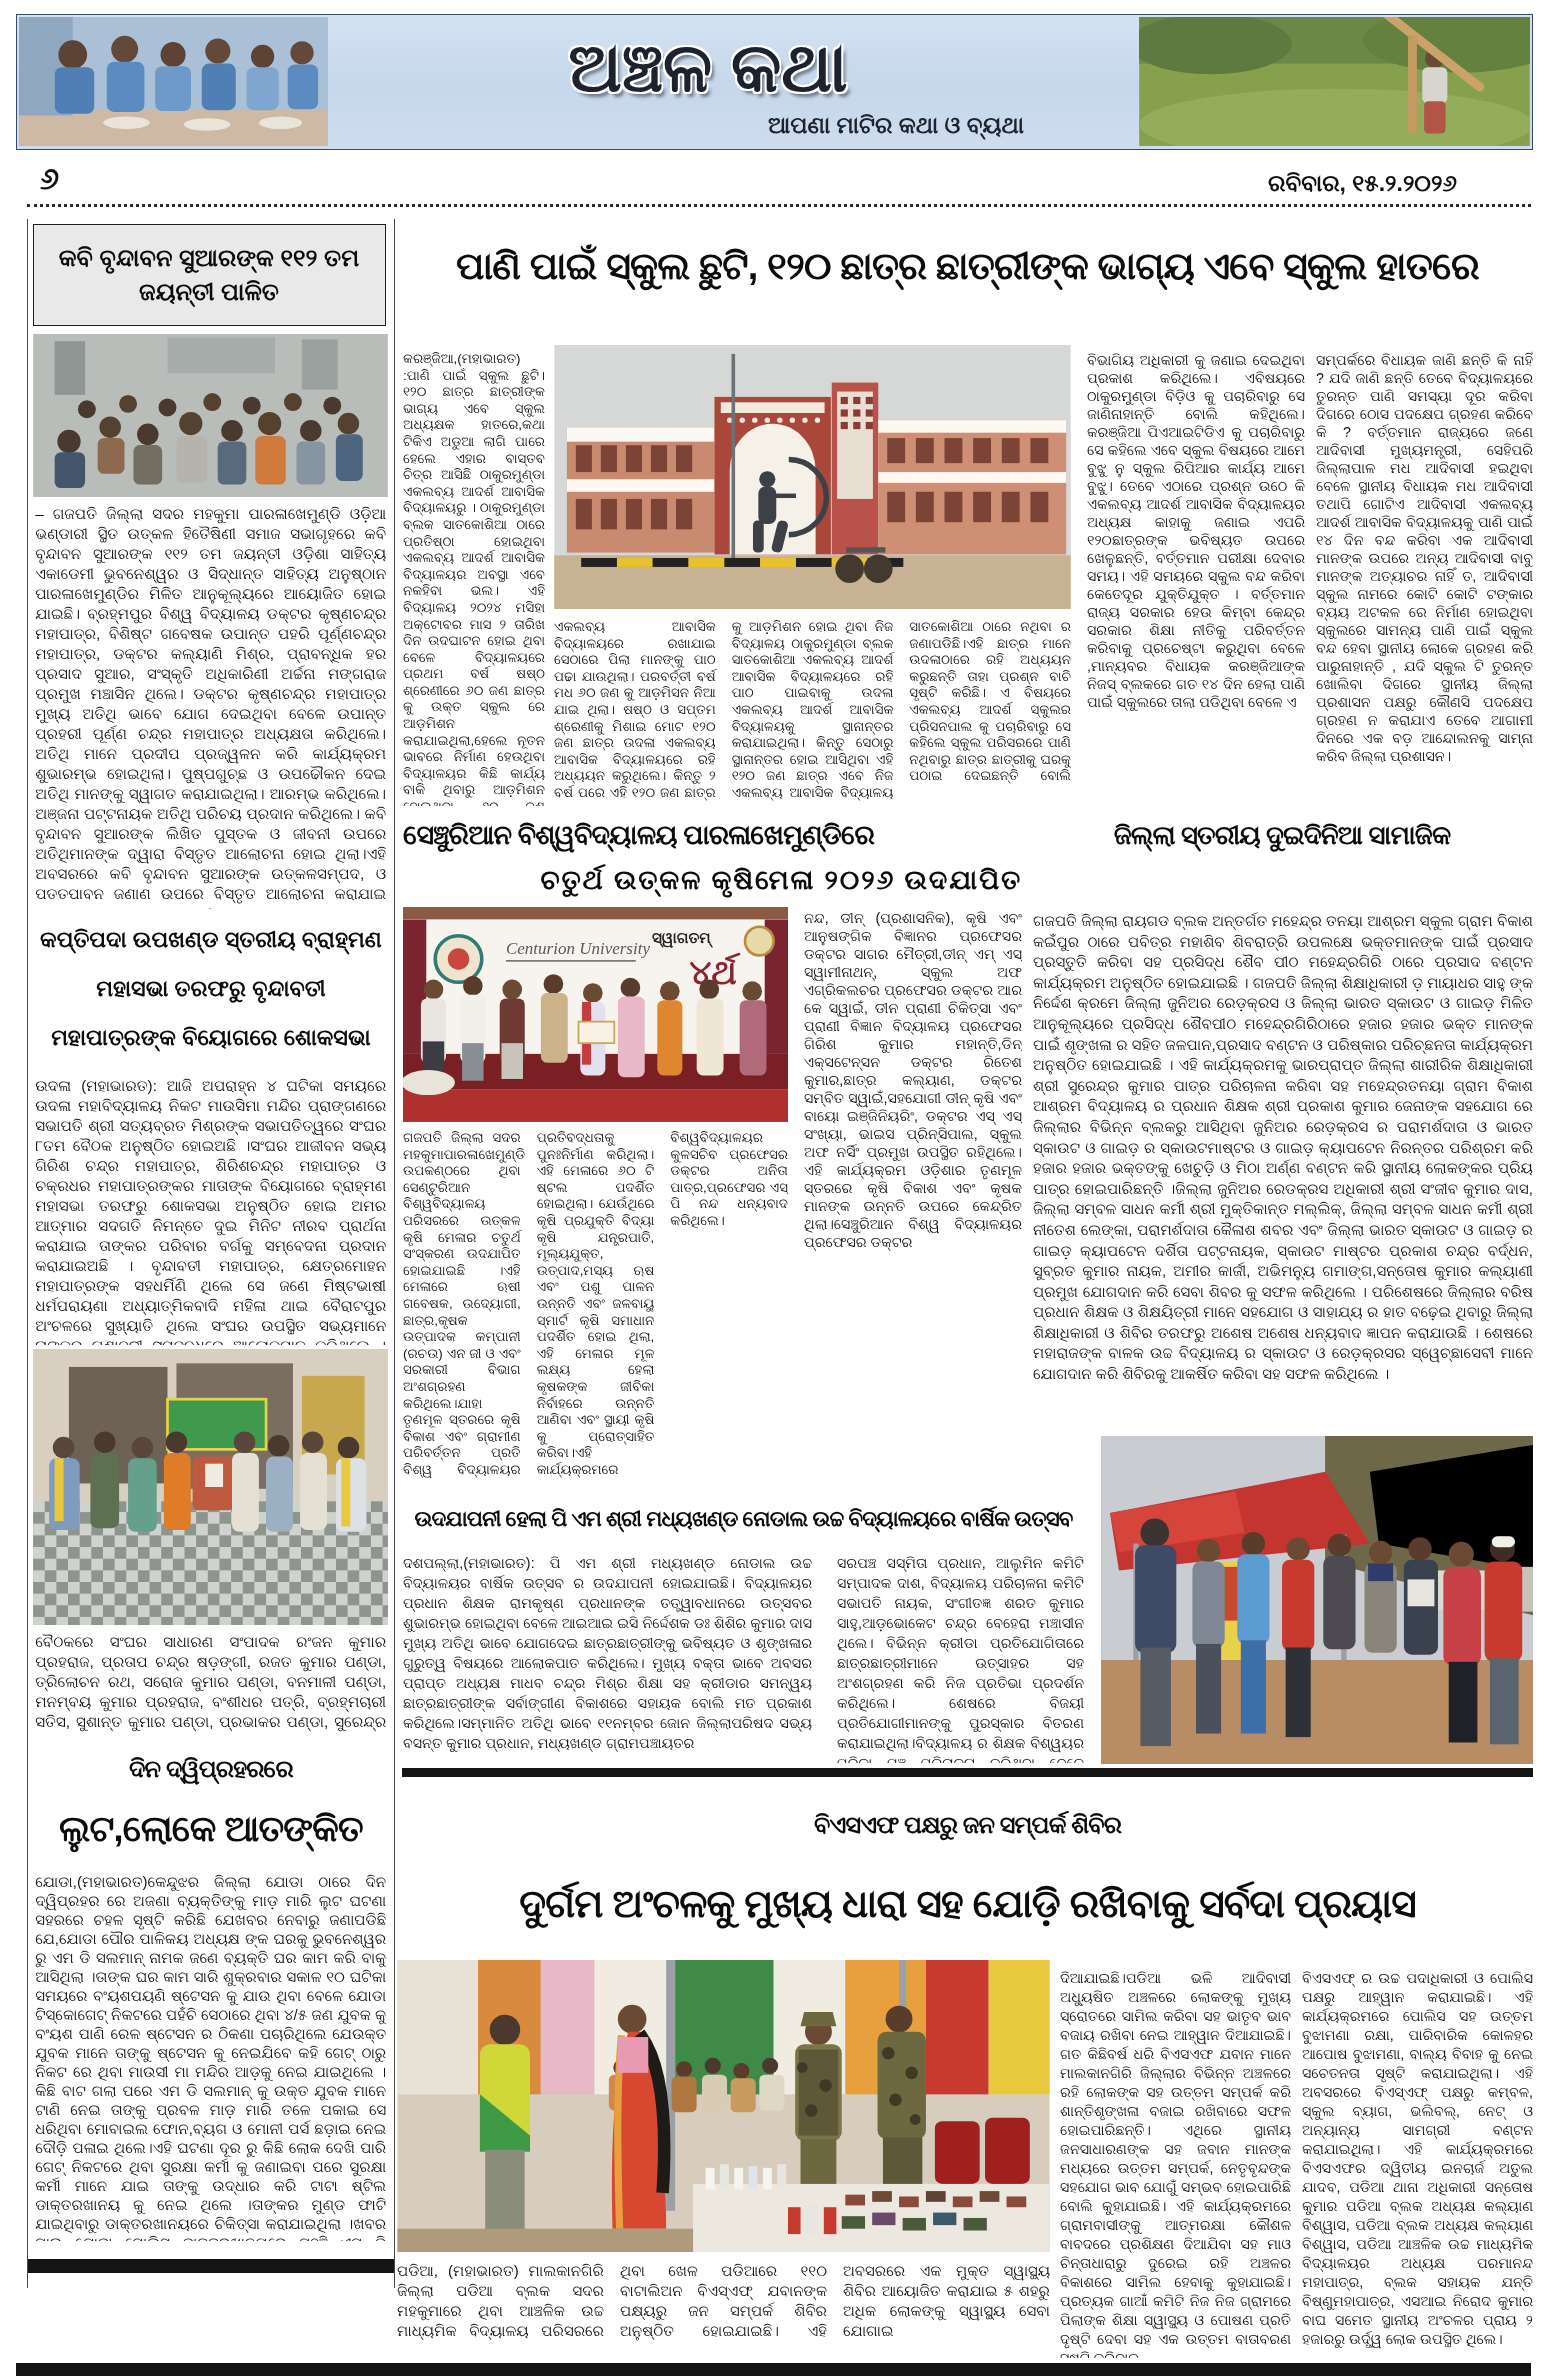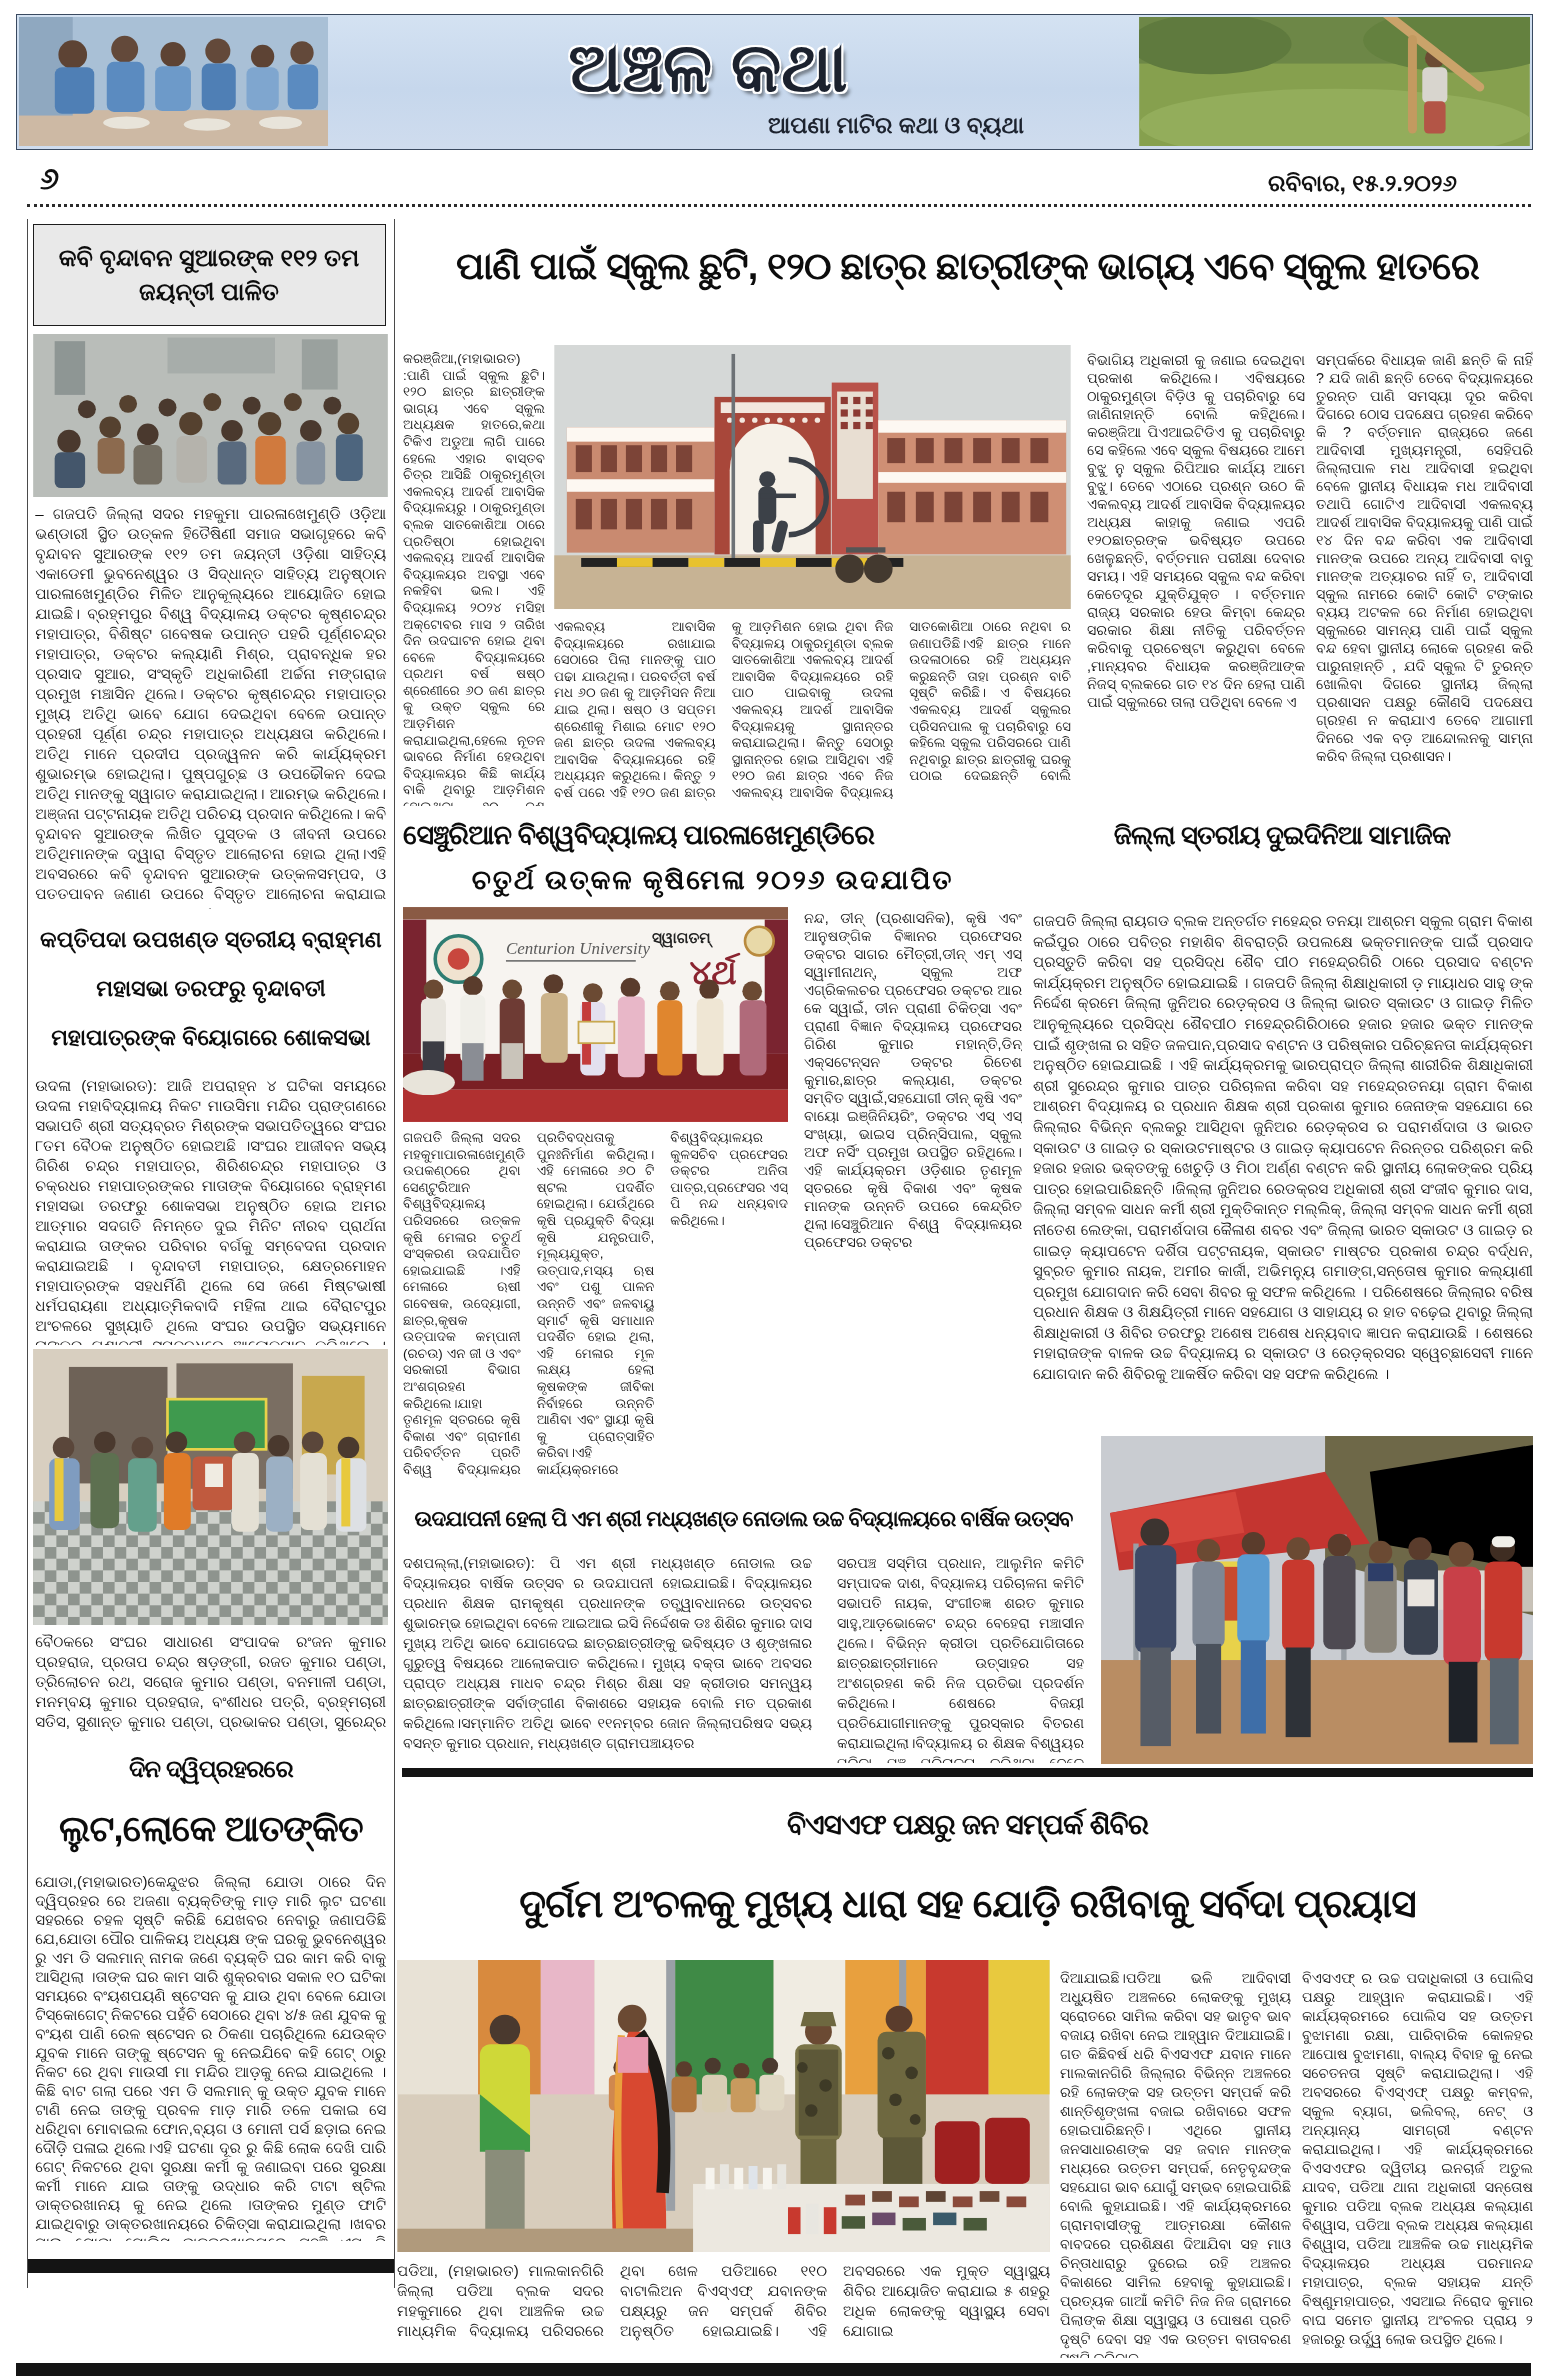--- a/index.html
+++ b/index.html
@@ -264,21 +264,21 @@
       <span>ଏକଲବ୍ୟ ଆବାସିକ ବିଦ୍ୟାଳୟରେ ରଖାଯାଇ ସେଠାରେ ପିଲା ମାନଙ୍କୁ ପାଠ ପଢା ଯାଉଥିଲା। ପରବର୍ତ୍ତୀ ବର୍ଷ ମଧ ୬୦ ଜଣ କୁ ଆଡ଼ମିସନ ନିଆ ଯାଇ ଥିଲା। ଷଷ୍ଠ ଓ ସପ୍ତମ ଶ୍ରେଣୀକୁ ମିଶାଇ ମୋଟ ୧୨୦ ଜଣ ଛାତ୍ର ଉଦଳା ଏକଲବ୍ୟ ଆବାସିକ ବିଦ୍ୟାଳୟରେ ରହି ଅଧ୍ୟୟନ କରୁଥିଲେ। କିନ୍ତୁ ୨ ବର୍ଷ ପରେ ଏହି ୧୨୦ ଜଣ ଛାତ୍ର କୁ ଆଡ଼ମିଶନ ହୋଇ ଥିବା ନିଜ ବିଦ୍ୟାଳୟ</span>
       <span>ଠାକୁରମୁଣ୍ଡା ବ୍ଲକ ସାତକୋଶିଆ ଏକଲବ୍ୟ ଆଦର୍ଶ ଆବାସିକ ବିଦ୍ୟାଳୟରେ ରହି ପାଠ ପାଇବାକୁ ଉଦଳା ଏକଲବ୍ୟ ଆଦର୍ଶ ଆବାସିକ ବିଦ୍ୟାଳୟକୁ ସ୍ଥାନାନ୍ତର କରାଯାଇଥିଲା। କିନ୍ତୁ ସେଠାରୁ ସ୍ଥାନାନ୍ତର ହୋଇ ଆସିଥିବା ଏହି ୧୨୦ ଜଣ ଛାତ୍ର ଏବେ ନିଜ ଏକଲବ୍ୟ ଆବାସିକ ବିଦ୍ୟାଳୟ ସାତକୋଶିଆ ଠାରେ ନଥିବା ର</span>
       <span>ଜଣାପଡିଛି।ଏହି ଛାତ୍ର ମାନେ ଉଦଳାଠାରେ ରହି ଅଧ୍ୟୟନ କରୁଛନ୍ତି ତାହା ପ୍ରଶ୍ନ ବାଚି ସୃଷ୍ଟି କରିଛି। ଏ ବିଷୟରେ ଏକଲବ୍ୟ ଆଦର୍ଶ ସ୍କୁଲର ପ୍ରିସନପାଲ କୁ ପଚାରିବାରୁ ସେ କହିଲେ ସ୍କୁଲ ପରିସରରେ ପାଣି ନଥିବାରୁ ଛାତ୍ର ଛାତ୍ରୀକୁ ଘରକୁ ପଠାଇ ଦେଇଛନ୍ତି ବୋଲି ପ୍ରକାଶ କରିଥିଲେ ଏବଂ ଏବିଷୟରେ ଜିଲ୍ଲା ପ୍ରଶାସନ ଓ</span>
     </div>
   </div>
 
   <div class="abs body-text" style="left:1087px;top:351px;width:218px;height:455px;font-size:14.3px;line-height:18px;">ବିଭାଗିୟ ଅଧିକାରୀ କୁ ଜଣାଇ ଦେଇଥିବା ପ୍ରକାଶ କରିଥିଲେ। ଏବିଷୟରେ ଠାକୁରମୁଣ୍ଡା ବିଡ଼ିଓ କୁ ପଚାରିବାରୁ ସେ ଜାଣିନାହାନ୍ତି ବୋଲି କହିଥିଲେ। କରଞ୍ଜିଆ ପିଏଆଇଟିଡିଏ କୁ ପଚାରିବାରୁ ସେ କହିଲେ ଏବେ ସ୍କୁଲ ବିଷୟରେ ଆମେ ବୁଝୁ ନୁ ସ୍କୁଲ ରିପିଆର କାର୍ଯ୍ୟ ଆମେ  ବୁଝୁ। ତେବେ ଏଠାରେ ପ୍ରଶ୍ନ ଉଠେ କି ଏକଲବ୍ୟ ଆଦର୍ଶ ଆବାସିକ ବିଦ୍ୟାଳୟର ଅଧ୍ୟକ୍ଷ କାହାକୁ ଜଣାଇ ଏପରି ୧୨୦ଛାତ୍ରଙ୍କ ଭବିଷ୍ୟତ ଉପରେ ଖେଳୁଛନ୍ତି, ବର୍ତ୍ତମାନ ପରୀକ୍ଷା ଦେବାର ସମୟ। ଏହି ସମୟରେ ସ୍କୁଲ ବନ୍ଦ କରିବା କେତେଦୂର ଯୁକ୍ତିଯୁକ୍ତ । ବର୍ତ୍ତମାନ ରାଜ୍ୟ ସରକାର ହେଉ କିମ୍ବା କେନ୍ଦ୍ର ସରକାର ଶିକ୍ଷା ନୀତିକୁ ପରିବର୍ତ୍ତନ କରିବାକୁ ପ୍ରଚେଷ୍ଟା କରୁଥିବା ବେଳେ ,ମାନ୍ୟବର ବିଧାୟକ କରଞ୍ଜିଆଙ୍କ ନିଜସ୍ ବ୍ଲକରେ ଗତ ୧୪ ଦିନ ହେଲା ପାଣି ପାଇଁ ସ୍କୁଲରେ ତାଲା ପଡିଥିବା ବେଳେ ଏ</div>
   <div class="abs body-text" style="left:1316px;top:351px;width:217px;height:455px;font-size:14.3px;line-height:18px;">ସମ୍ପର୍କରେ ବିଧାୟକ ଜାଣି ଛନ୍ତି କି ନାହିଁ ? ଯଦି ଜାଣି ଛନ୍ତି ତେବେ ବିଦ୍ୟାଳୟରେ ତୁରନ୍ତ ପାଣି ସମସ୍ୟା ଦୂର କରିବା ଦିଗରେ ଠୋସ ପଦକ୍ଷେପ ଗ୍ରହଣ କରିବେ କି ? ବର୍ତ୍ତମାନ ରାଜ୍ୟରେ ଜଣେ ଆଦିବାସୀ ମୁଖ୍ୟମନ୍ତ୍ରୀ, ସେହିପରି ଜିଲ୍ଲାପାଳ ମଧ ଆଦିବାସୀ ହଇଥିବା ବେଳେ ସ୍ଥାନୀୟ ବିଧାୟକ ମଧ ଆଦିବାସୀ ତଥାପି ଗୋଟିଏ ଆଦିବାସୀ ଏକଲବ୍ୟ ଆଦର୍ଶ ଆବାସିକ ବିଦ୍ୟାଳୟକୁ ପାଣି ପାଇଁ ୧୪ ଦିନ ବନ୍ଦ କରିବା ଏକ ଆଦିବାସୀ ମାନଙ୍କ ଉପରେ ଅନ୍ୟ ଆଦିବାସୀ ବାବୁ ମାନଙ୍କ ଅତ୍ୟାଚର ନାହିଁ ତ, ଆଦିବାସୀ ସ୍କୁଲ ନାମରେ କୋଟି କୋଟି ଟଙ୍କାର ବ୍ୟୟ ଅଟକଳ ରେ ନିର୍ମାଣ ହୋଇଥିବା ସ୍କୁଲରେ ସାମନ୍ୟ ପାଣି ପାଇଁ ସ୍କୁଲ ବନ୍ଦ ହେବା ସ୍ଥାନୀୟ ଲୋକେ ଗ୍ରହଣ କରି ପାରୁନାହାନ୍ତି , ଯଦି ସ୍କୁଲ ଟି ତୁରନ୍ତ ଖୋଲିବା ଦିଗରେ ସ୍ଥାନୀୟ ଜିଲ୍ଲା ପ୍ରଶାସନ ପକ୍ଷରୁ କୌଣସି ପଦକ୍ଷେପ ଗ୍ରହଣ ନ କରାଯାଏ ତେବେ ଆଗାମୀ ଦିନରେ ଏକ ବଡ଼ ଆନ୍ଦୋଲନକୁ ସାମ୍ନା କରିବ ଜିଲ୍ଲା ପ୍ରଶାସନ।</div>
 
   <div class="abs hl hl-nowrap" style="left:403px;top:814px;width:619px;font-size:27px;line-height:43px;text-align:left;">ସେଞ୍ଚୁରିଆନ ବିଶ୍ୱବିଦ୍ୟାଳୟ ପାରଳାଖେମୁଣ୍ଡିରେ</div>
-  <div class="abs hl hl-nowrap" style="left:403px;top:859px;width:619px;font-size:27px;line-height:43px;text-align:center;letter-spacing:1.8px;">ଚତୁର୍ଥ ଉତ୍କଳ କୃଷିମେଳା ୨୦୨୬ ଉଦଯାପିତ</div>
+  <div class="abs hl hl-nowrap" style="left:403px;top:859px;width:619px;font-size:27px;line-height:43px;text-align:right;letter-spacing:1.8px;">ଚତୁର୍ଥ ଉତ୍କଳ କୃଷିମେଳା ୨୦୨୬ ଉଦଯାପିତ</div>
 
   <svg class="abs photo" style="left:403px;top:907px;" width="385" height="215" viewBox="0 0 430 240">
     <rect width="430" height="240" fill="#efe9e4"></rect>
     <rect x="0" y="0" width="430" height="14" fill="#8a5a44"></rect>
     <rect x="0" y="14" width="430" height="150" fill="#f7f4f0"></rect>
     <rect x="0" y="14" width="26" height="150" fill="#7a2430"></rect>
     <rect x="404" y="14" width="26" height="150" fill="#7a2430"></rect>
     <circle cx="62" cy="58" r="26" fill="#f0e3d0" stroke="#2e7d72" stroke-width="4"></circle>
     <circle cx="62" cy="58" r="12" fill="#c8473e"></circle>
     <text x="115" y="52" font-size="19" fill="#5a5a5a" font-style="italic" font-family="Liberation Serif, serif">Centurion University</text>
@@ -371,21 +371,21 @@
         <rect x="434" y="248" width="32" height="96" fill="#5a646e"></rect>
     </g>
   </svg>
 
   <div class="abs hl hl-nowrap" style="left:403px;top:1494px;width:681px;font-size:21.5px;line-height:50px;">ଉଦଯାପନୀ ହେଲା ପି ଏମ ଶ୍ରୀ ମଧ୍ୟଖଣ୍ଡ ନୋଡାଲ ଉଚ୍ଚ ବିଦ୍ୟାଳୟରେ ବାର୍ଷିକ ଉତ୍ସବ</div>
   <div class="abs body-text" style="left:403px;top:1553px;width:409px;height:210px;font-size:14.3px;line-height:20px;">ଦଶପଲ୍ଲା,(ମହାଭାରତ): ପି ଏମ ଶ୍ରୀ ମଧ୍ୟଖଣ୍ଡ ନୋଡାଲ ଉଚ୍ଚ ବିଦ୍ୟାଳୟର ବାର୍ଷିକ ଉତ୍ସବ ର ଉଦଯାପନୀ ହୋଇଯାଇଛି। ବିଦ୍ୟାଳୟର ପ୍ରଧାନ ଶିକ୍ଷକ ରାମକୃଷ୍ଣ ପ୍ରଧାନଙ୍କ ତତ୍ତ୍ୱାବଧାନରେ ଉତ୍ସବର ଶୁଭାରମ୍ଭ ହୋଇଥିବା ବେଳେ ଆଇଆଇ ଇସି ନିର୍ଦ୍ଦେଶକ ଡଃ ଶିଶିର କୁମାର ଦାସ ମୁଖ୍ୟ ଅତିଥି ଭାବେ ଯୋଗଦେଇ ଛାତ୍ରଛାତ୍ରୀଙ୍କୁ ଭବିଷ୍ୟତ ଓ ଶୃଙ୍ଖଳାର ଗୁରୁତ୍ୱ ବିଷୟରେ ଆଲୋକପାତ କରିଥିଲେ। ମୁଖ୍ୟ ବକ୍ତା ଭାବେ ଅବସର ପ୍ରାପ୍ତ ଅଧ୍ୟକ୍ଷ ମାଧବ ଚନ୍ଦ୍ର ମିଶ୍ର ଶିକ୍ଷା ସହ କ୍ରୀଡାର ସମନ୍ୱୟ ଛାତ୍ରଛାତ୍ରୀଙ୍କ ସର୍ବାଙ୍ଗୀଣ ବିକାଶରେ ସହାୟକ ବୋଲି ମତ ପ୍ରକାଶ କରିଥିଲେ।ସମ୍ମାନିତ ଅତିଥି ଭାବେ ୧୧ନମ୍ବର ଜୋନ ଜିଲ୍ଲାପରିଷଦ ସଭ୍ୟ ବସନ୍ତ କୁମାର ପ୍ରଧାନ, ମଧ୍ୟଖଣ୍ଡ ଗ୍ରାମପଞ୍ଚାୟତର</div>
   <div class="abs body-text" style="left:837px;top:1553px;width:247px;height:210px;font-size:14.3px;line-height:20px;">ସରପଞ୍ଚ ସସ୍ମିତା ପ୍ରଧାନ, ଆଲୁମିନ କମିଟି ସମ୍ପାଦକ ଦାଶ, ବିଦ୍ୟାଳୟ ପରିଚାଳନା କମିଟି ସଭାପତି ନାୟକ, ସଂଗୀତଜ୍ଞ ଶରତ କୁମାର ସାହୁ,ଆଡ଼ଭୋକେଟ ଚନ୍ଦ୍ର ବେହେରା ମଞ୍ଚାସୀନ ଥିଲେ। ବିଭିନ୍ନ କ୍ରୀଡା ପ୍ରତିଯୋଗିତାରେ ଛାତ୍ରଛାତ୍ରୀମାନେ ଉତ୍ସାହର ସହ ଅଂଶଗ୍ରହଣ କରି ନିଜ ପ୍ରତିଭା ପ୍ରଦର୍ଶନ କରିଥିଲେ। ଶେଷରେ ବିଜୟୀ ପ୍ରତିଯୋଗୀମାନଙ୍କୁ ପୁରସ୍କାର ବିତରଣ କରାଯାଇଥିଲା।ବିଦ୍ୟାଳୟ ର ଶିକ୍ଷକ ବିଶ୍ୱୟର ପରିଡା ମଞ୍ଚ ପରିଚାଳନା କରିଥିବା ବେଳେ ସ୍ୱାଗତ ସଂଗୀତ ବିଦ୍ୟାଳୟ ର ଛାତ୍ରୀମାନେ ଗାନ କରିଥିଲେ।</div>
 
   <div class="abs bar-black" style="left:402px;top:1768px;width:1131px;height:9px;"></div>
 
-  <div class="abs hl hl-nowrap" style="left:402px;top:1798px;width:1131px;font-size:28px;line-height:54px;">ବିଏସଏଫ ପକ୍ଷରୁ ଜନ ସମ୍ପର୍କ ଶିବିର</div>
+  <div class="abs hl hl-nowrap" style="left:402px;top:1798px;width:1131px;font-size:24px;line-height:54px;">ବିଏସଏଫ ପକ୍ଷରୁ ଜନ ସମ୍ପର୍କ ଶିବିର</div>
   <div class="abs hl hl-nowrap" style="left:402px;top:1854px;width:1131px;font-size:39px;line-height:99px;">ଦୁର୍ଗମ ଅଂଚଳକୁ ମୁଖ୍ୟ ଧାରା ସହ ଯୋଡ଼ି ରଖିବାକୁ ସର୍ବଦା ପ୍ରୟାସ</div>
 
   <svg class="abs photo" style="left:397px;top:1960px;" width="653" height="292" viewBox="0 0 728 326">
     <rect width="728" height="326" fill="#d8cdbc"></rect>
     <g>
       <rect x="0" y="0" width="90" height="150" fill="#e8e2d6"></rect>
       <rect x="90" y="0" width="70" height="150" fill="#d88a3e"></rect>
       <rect x="160" y="0" width="60" height="150" fill="#e8b7c8"></rect>
       <rect x="220" y="0" width="90" height="150" fill="#f0ece2"></rect>
       <rect x="310" y="0" width="110" height="150" fill="#3f8a46"></rect>

